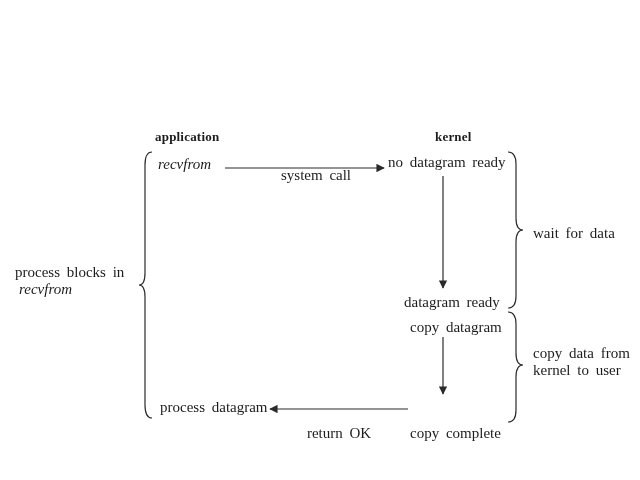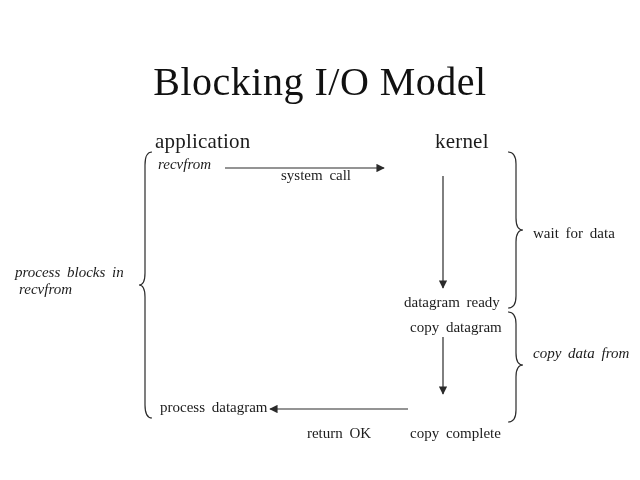--- a/index.html
+++ b/index.html
@@ -14,48 +14,47 @@
   .canvas { position: absolute; inset: 0; width: 640px; height: 480px; }
   .abs { position: absolute; white-space: nowrap; }
   .title {
     top: 58px; left: 0; width: 640px;
     text-align: center;
     font-size: 40px;
     color: #111;
     letter-spacing: 0.5px;
   }
   .colhead {
-    font-weight: normal;
-    font-size: 21px;
+    font-weight: bold;
+    font-size: 13px;
     top: 129px;
     letter-spacing: 0.2px;
   }
   .lbl {
     font-size: 15px;
     word-spacing: 3px;
     line-height: 1.1;
   }
   .ital { font-style: italic; }
-  .twoline span { display: block; font-style: italic; }
+  .twoline span { display: block; }
   .twoline { line-height: 17px; white-space: nowrap; }
   .ital-after { margin-left: 4px; }
   .center-x { transform: translateX(-50%); margin-top: 17px; }
   svg.overlay {
     position: absolute; top: 0; left: 0;
     width: 640px; height: 480px;
     pointer-events: none;
   }
   svg .stroke { stroke: #2a2a2a; stroke-width: 1.2; fill: none; }
 </style>
 </head>
 <body>
 
 <div class="canvas">
 
-  <div class="abs title">Blocking I/O Model</div>
 
   <div class="abs colhead" style="left:155px;">application</div>
   <div class="abs colhead" style="left:435px;">kernel</div>
 
   <svg class="overlay" viewBox="0 0 640 480">
     <defs>
       <marker id="arrow" viewBox="0 0 10 10" refX="9" refY="5" markerWidth="9" markerHeight="7" orient="auto-start-reverse">
         <path d="M0,0 L10,5 L0,10 z" fill="#2a2a2a"></path>
       </marker>
     </defs>
@@ -72,30 +71,32 @@
 
     <line class="stroke" x1="443" y1="337" x2="443" y2="394" marker-end="url(#arrow)"></line>
 
     <line class="stroke" x1="408" y1="409" x2="270" y2="409" marker-end="url(#arrow)"></line>
   </svg>
 
   <div class="abs lbl ital" style="left:158px; top:156px;">recvfrom</div>
 
   <div class="abs lbl center-x" style="left:316px; top:150px;">system call</div>
 
+  <div class="abs lbl" style="left:388px; top:154px;">no datagram ready</div>
   <div class="abs lbl" style="left:404px; top:294px;">datagram ready</div>
   <div class="abs lbl" style="left:410px; top:319px;">copy datagram</div>
   <div class="abs lbl" style="left:410px; top:399px;margin-top:26px;">copy complete</div>
 
   <div class="abs lbl" style="left:160px; top:399px;">process datagram</div>
   <div class="abs lbl center-x" style="left:339px; top:408px;text-align:right;">return OK</div>
 
   <div class="abs lbl" style="left:533px; top:225px;">wait for data</div>
   <div class="abs lbl twoline" style="left:533px; top:345px;">
     <span>copy data from</span>
+    <span>kernel to user</span>
   </div>
 
   <div class="abs lbl twoline" style="left:15px; top:264px;">
     <span>process blocks in</span>
     <span>
         <span class="ital ital-after">recvfrom</span>
       </span>
   </div>
 
 </div>

